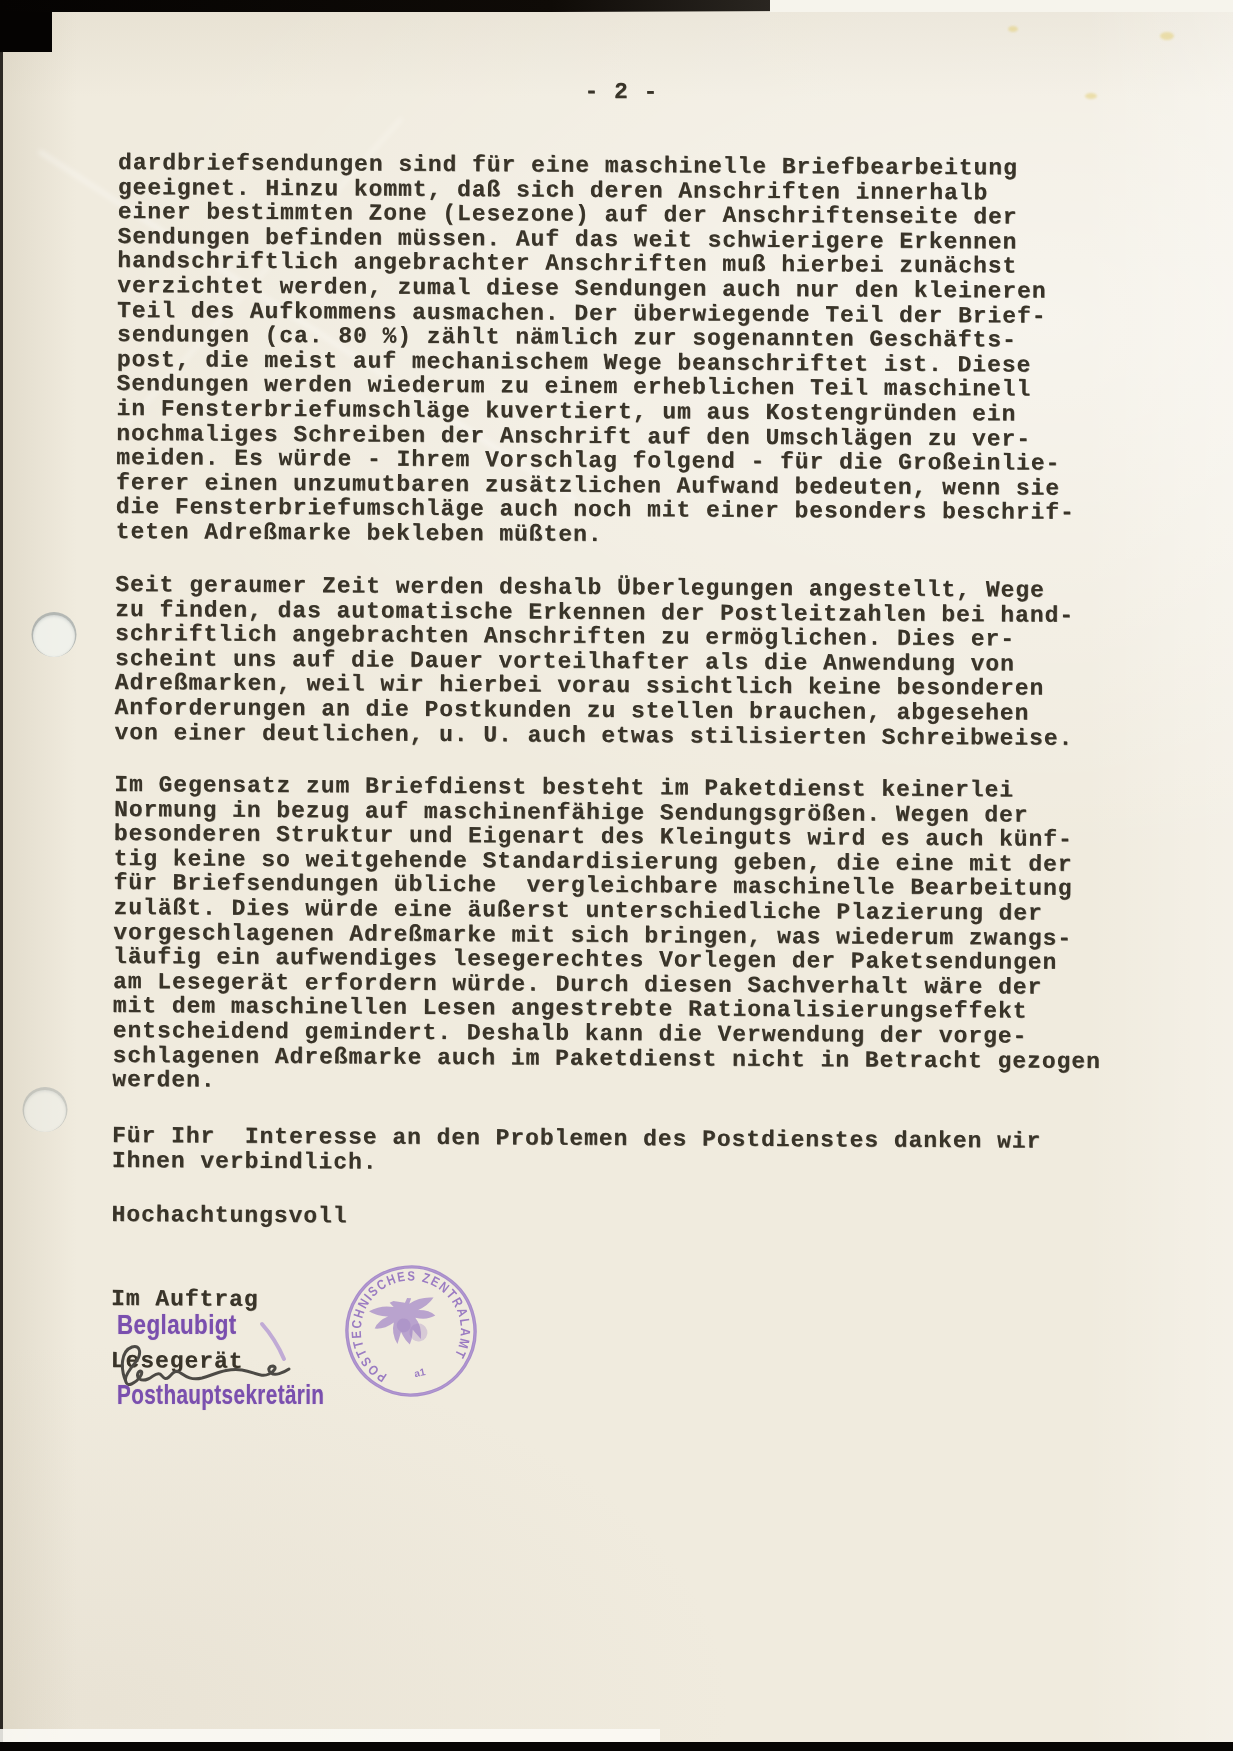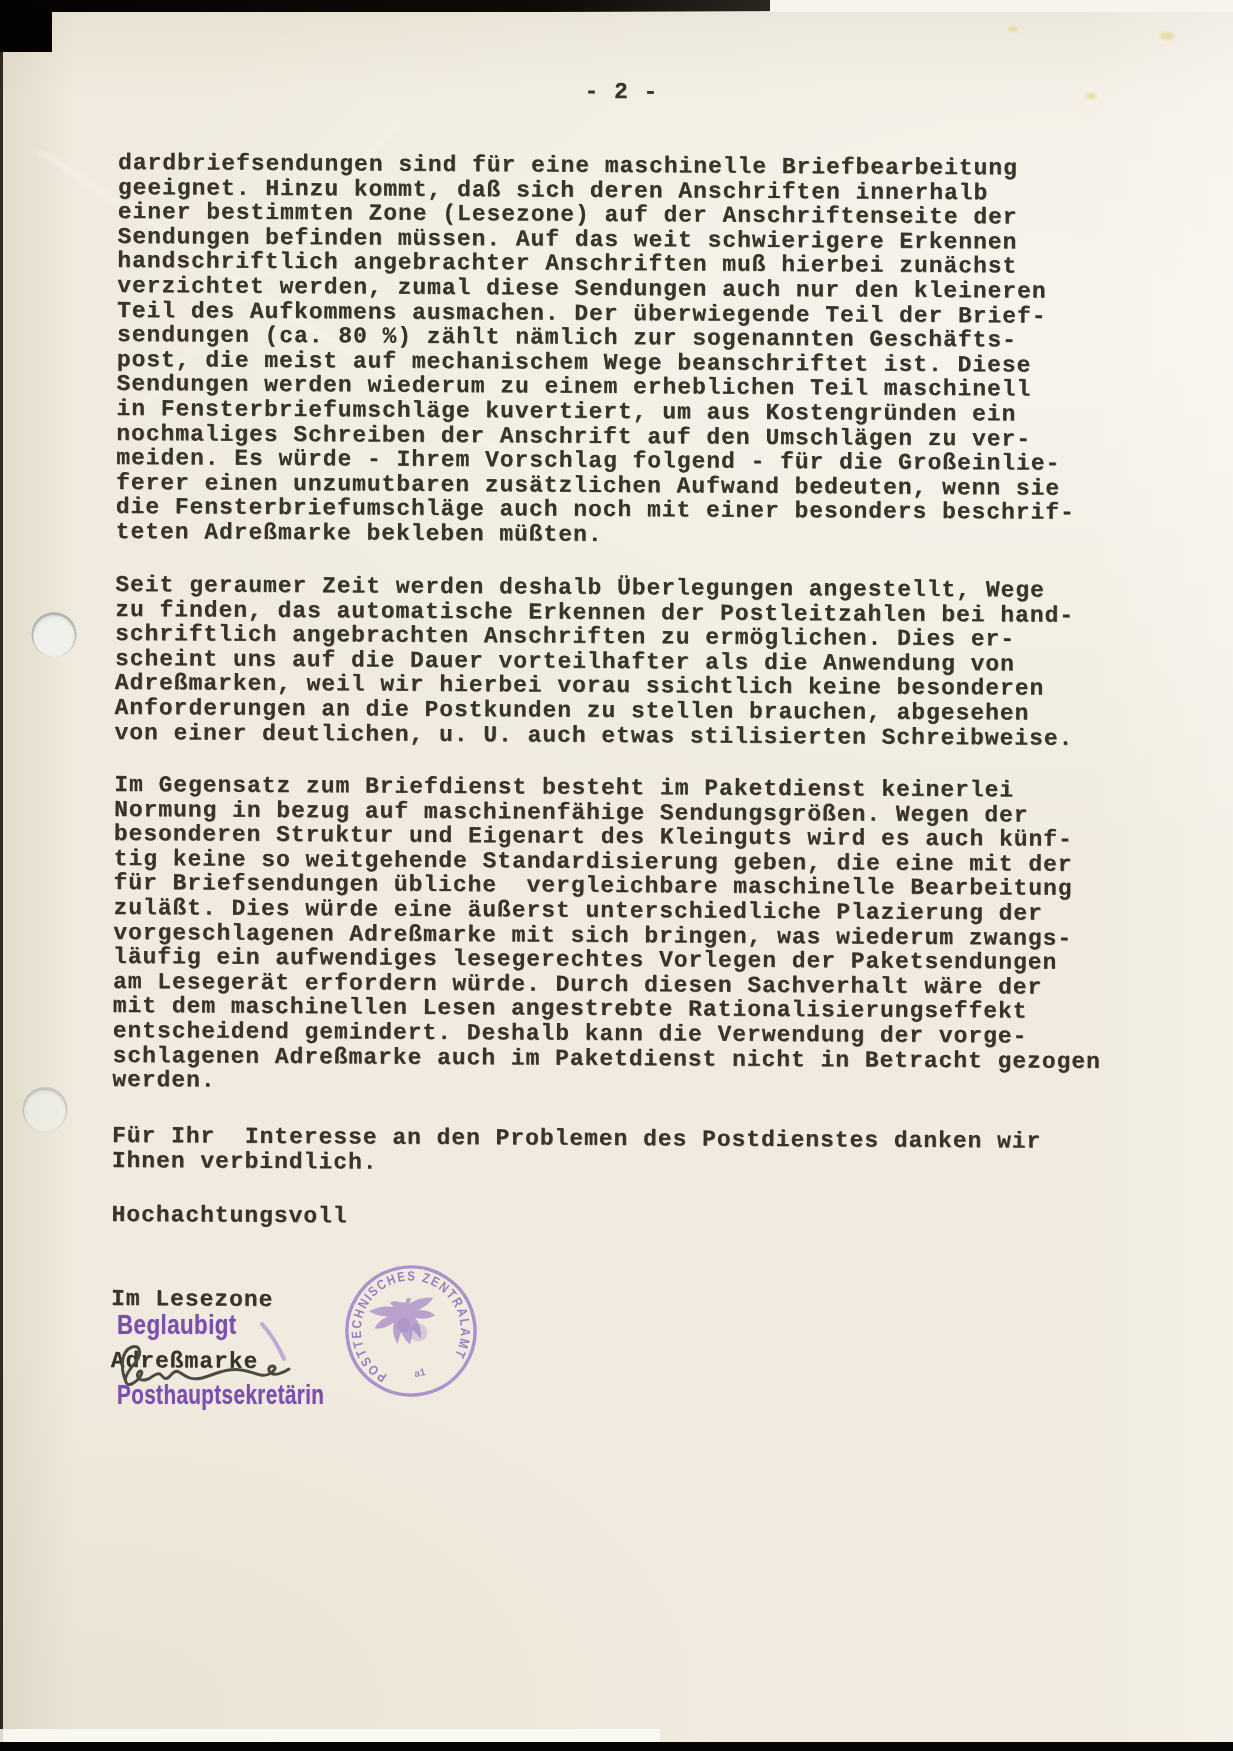--- a/index.html
+++ b/index.html
@@ -82,22 +82,22 @@
 
     <div class="tblock p2"><div class="tline">Seit geraumer Zeit werden deshalb Überlegungen angestellt, Wege</div><div class="tline">zu finden, das automatische Erkennen der Postleitzahlen bei hand-</div><div class="tline">schriftlich angebrachten Anschriften zu ermöglichen. Dies er-</div><div class="tline">scheint uns auf die Dauer vorteilhafter als die Anwendung von</div><div class="tline">Adreßmarken, weil wir hierbei vorau ssichtlich keine besonderen</div><div class="tline">Anforderungen an die Postkunden zu stellen brauchen, abgesehen</div><div class="tline">von einer deutlichen, u. U. auch etwas stilisierten Schreibweise.</div></div>
 
     <div class="tblock p3"><div class="tline">Im Gegensatz zum Briefdienst besteht im Paketdienst keinerlei</div><div class="tline">Normung in bezug auf maschinenfähige Sendungsgrößen. Wegen der</div><div class="tline">besonderen Struktur und Eigenart des Kleinguts wird es auch künf-</div><div class="tline">tig keine so weitgehende Standardisierung geben, die eine mit der</div><div class="tline">für Briefsendungen übliche  vergleichbare maschinelle Bearbeitung</div><div class="tline">zuläßt. Dies würde eine äußerst unterschiedliche Plazierung der</div><div class="tline">vorgeschlagenen Adreßmarke mit sich bringen, was wiederum zwangs-</div><div class="tline">läufig ein aufwendiges lesegerechtes Vorlegen der Paketsendungen</div><div class="tline">am Lesegerät erfordern würde. Durch diesen Sachverhalt wäre der</div><div class="tline">mit dem maschinellen Lesen angestrebte Rationalisierungseffekt</div><div class="tline">entscheidend gemindert. Deshalb kann die Verwendung der vorge-</div><div class="tline">schlagenen Adreßmarke auch im Paketdienst nicht in Betracht gezogen</div><div class="tline">werden.</div></div>
 
     <div class="tblock p4"><div class="tline">Für Ihr  Interesse an den Problemen des Postdienstes danken wir</div><div class="tline">Ihnen verbindlich.</div></div>
 
     <div class="tblock salute">Hochachtungsvoll</div>
 
     <div class="tblock signoff">
-      <div class="tline">Im Lesezone</div>
-      <div class="tline">Adreßmarke</div>
+      <div class="tline">Im Auftrag</div>
+      <div class="tline">Lesegerät</div>
     </div>
   </div>
 
   <div class="stamp-text beglaubigt">Beglaubigt</div>
 
   <svg class="sig-svg" width="220" height="85" viewBox="0 0 220 85">
     <path d="M150,6 C158,15 166,27 172,41" fill="none" stroke="#b49ad2" stroke-width="4" stroke-linecap="round" opacity=".8"></path>
     <path d="M14,64 C8,50 9,33 20,29 C29,26 30,37 23,45 C17,52 12,60 14,64
              C15,69 23,66 28,59 C32,53 28,51 26,55 C24,60 29,64 36,61
              C41,59 44,54 48,56 C51,58 52,63 57,59 C61,55 63,52 67,54

